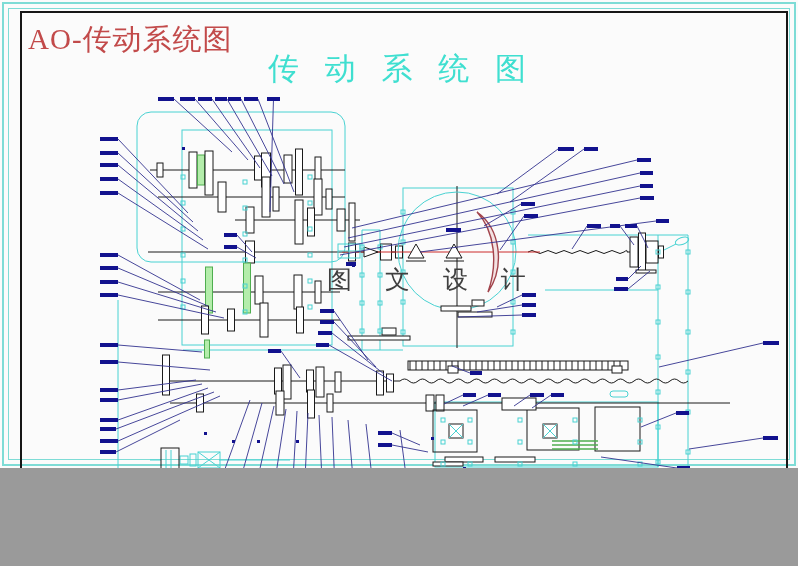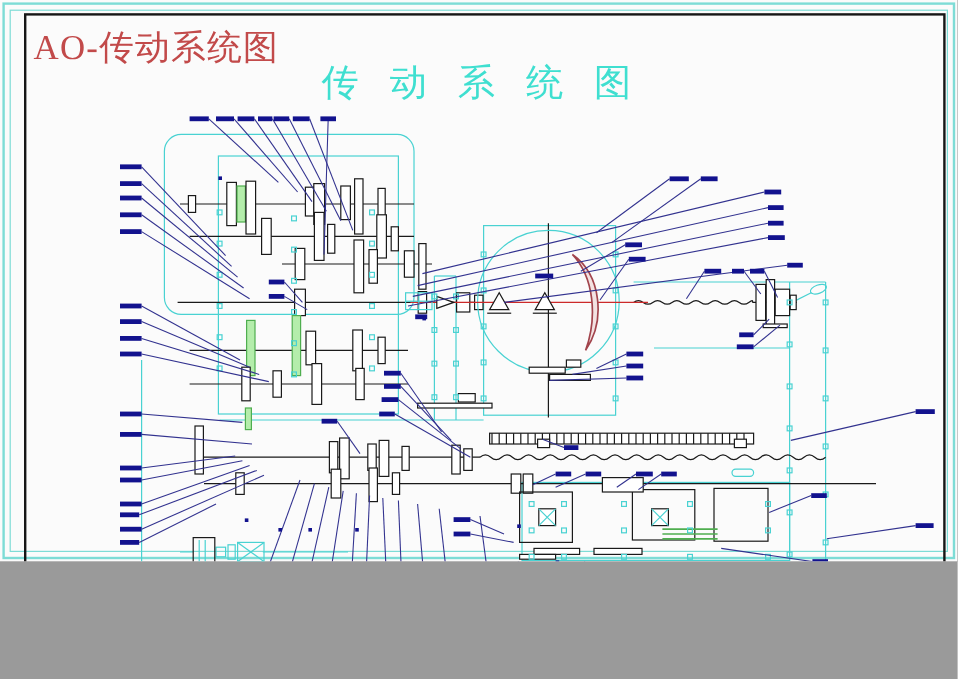--- a/index.html
+++ b/index.html
@@ -505,13 +505,14 @@
         <rect x="767" y="537" width="7" height="5"></rect>
           <rect x="776" y="537" width="7" height="5"></rect>
         <rect x="749" y="544" width="38" height="4"></rect>
           <rect x="753" y="550" width="28" height="5"></rect>
       </g>
     </g>
   </svg>
 
   <div class="corner-title">AO-传动系统图</div>
   <div class="main-title">传 动 系 统 图</div>
+  <div class="watermark">图 文 设 计</div>
 </div>
 
 </body></html>

